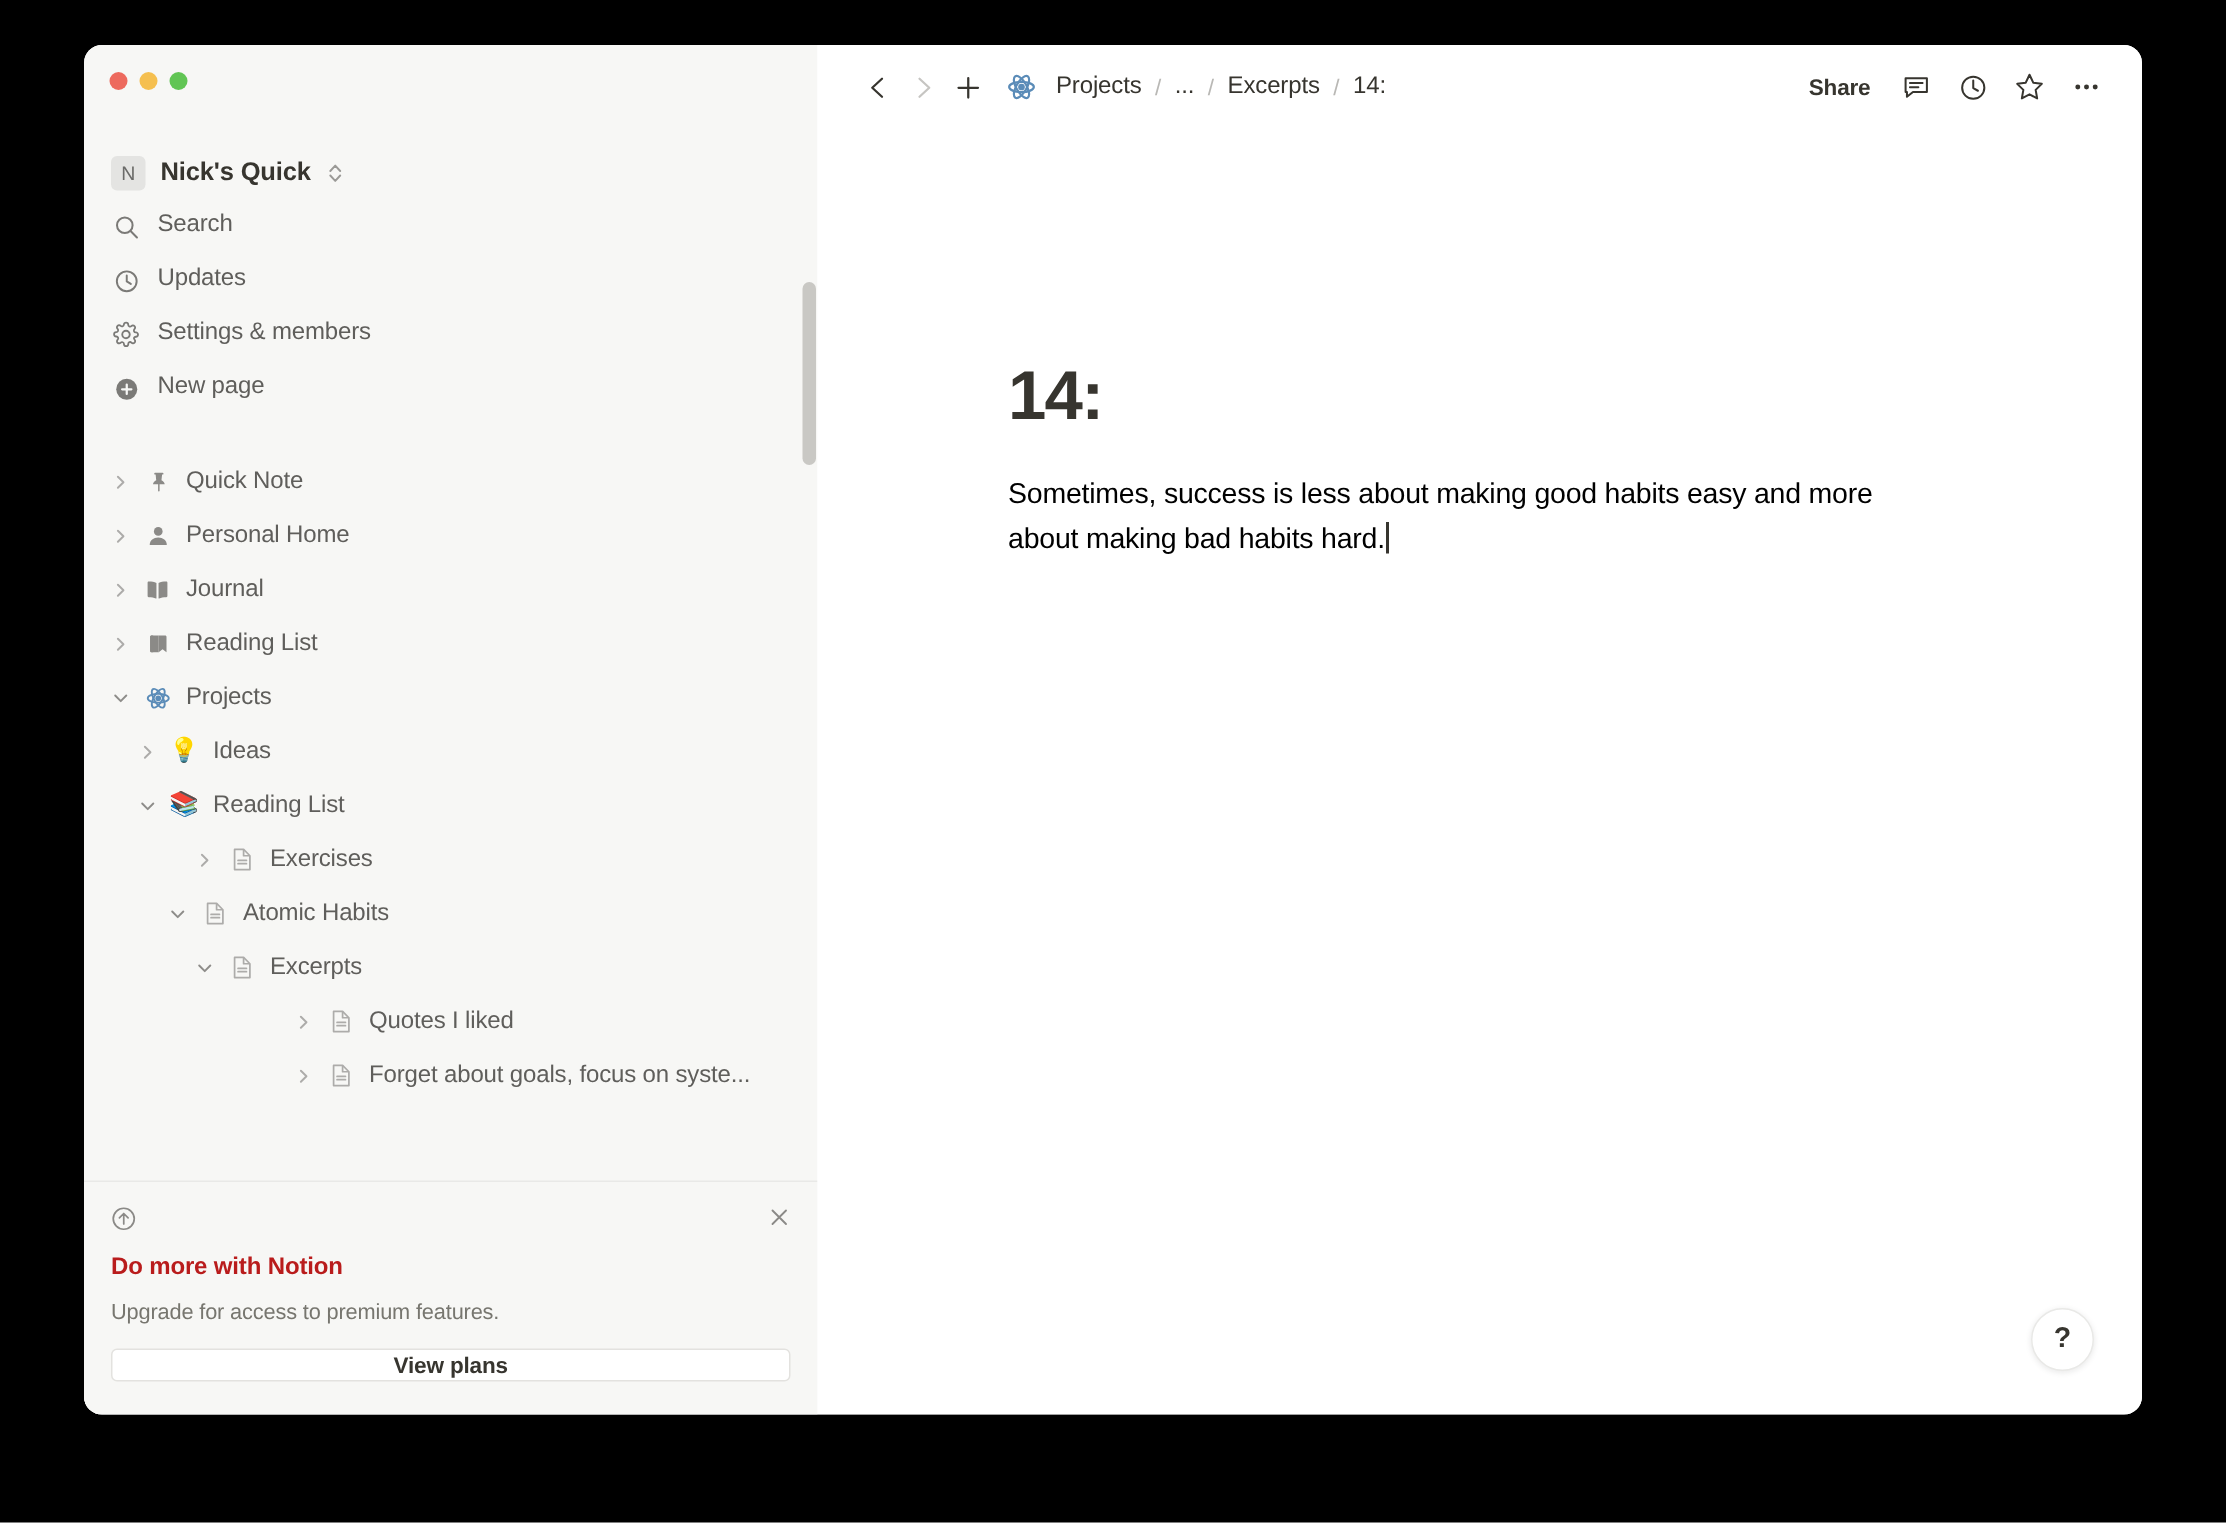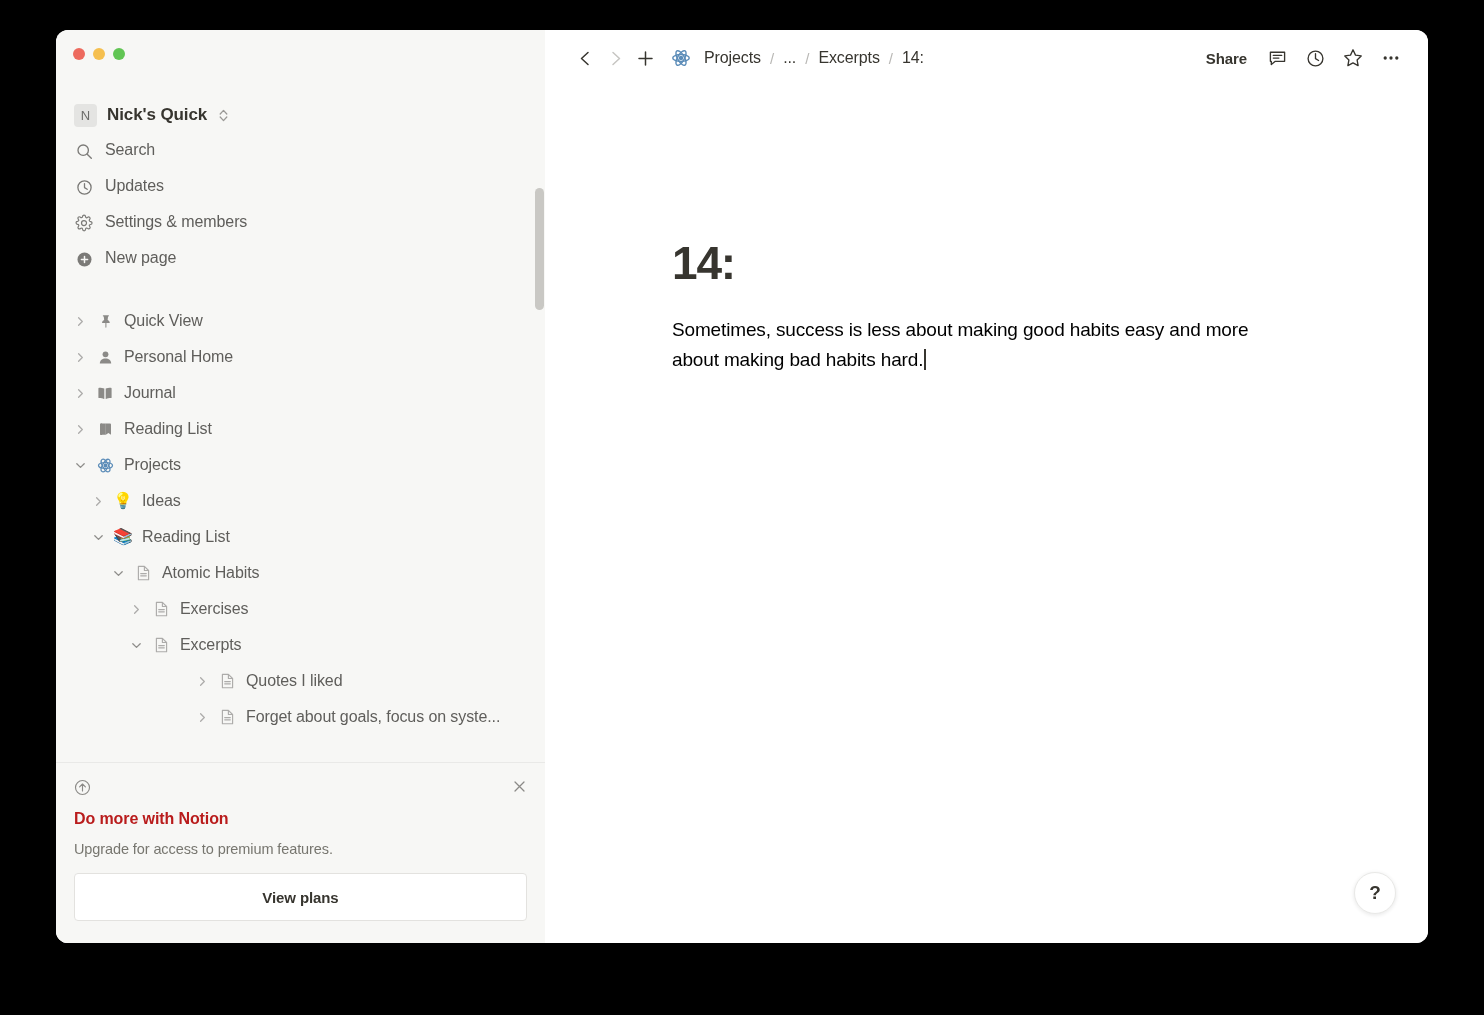--- a/index.html
+++ b/index.html
@@ -185,21 +185,21 @@
   }
   #upgrade-sub {
     margin-top: 13px;
     font-size: 14.5px;
     color: #77766f;
     letter-spacing: -0.1px;
   }
   #view-plans-button {
     margin-top: 16px;
     width: 100%;
-    height: 48px;
+    height: 22px;
     background: #ffffff;
     border: 1px solid #e3e2df;
     border-radius: 4px;
     font-family: "Liberation Sans", sans-serif;
     font-size: 15px;
     font-weight: 700;
     color: #37352f;
     letter-spacing: -0.1px;
     cursor: pointer;
   }
@@ -401,21 +401,21 @@
           <span class="tw">
             <svg width="11" height="11" viewBox="0 0 11 11" fill="none">
                 <path d="M3.6 1.8L7.3 5.5L3.6 9.2" stroke="currentColor" stroke-width="1.3" stroke-linecap="round" stroke-linejoin="round"></path>
               </svg>
           </span>
           <span class="t-icon">
             <svg width="15" height="15" viewBox="0 0 15 15" fill="currentColor">
                 <path d="M9.6 1.2H5.4c-.33 0-.6.27-.6.6s.27.6.6.6h.35l.4 3.7c-1.2.5-2.05 1.55-2.15 2.8h3.4v4.3c0 .28.22.5.5.5s.5-.22.5-.5V8.9h3.4c-.1-1.25-.95-2.3-2.15-2.8l.4-3.7h.35c.33 0 .6-.27.6-.6s-.27-.6-.6-.6z"></path>
               </svg>
           </span>
-          <span class="t-label">Quick View</span>
+          <span class="t-label">Quick Note</span>
         </div>
 
         <div class="tree-row lvl0">
           <span class="tw">
             <svg width="11" height="11" viewBox="0 0 11 11" fill="none">
                 <path d="M3.6 1.8L7.3 5.5L3.6 9.2" stroke="currentColor" stroke-width="1.3" stroke-linecap="round" stroke-linejoin="round"></path>
               </svg>
           </span>
           <span class="t-icon">
             <svg width="15" height="15" viewBox="0 0 15 15" fill="currentColor">
@@ -486,50 +486,50 @@
         <div class="tree-row lvl1">
           <span class="tw open">
             <svg width="11" height="11" viewBox="0 0 11 11" fill="none">
                 <path d="M1.8 3.7L5.5 7.4L9.2 3.7" stroke="currentColor" stroke-width="1.3" stroke-linecap="round" stroke-linejoin="round"></path>
               </svg>
           </span>
           <span class="t-icon">📚</span>
           <span class="t-label">Reading List</span>
         </div>
 
-        <div class="tree-row lvl2">
-          <span class="tw open">
-            <svg width="11" height="11" viewBox="0 0 11 11" fill="none">
-                <path d="M1.8 3.7L5.5 7.4L9.2 3.7" stroke="currentColor" stroke-width="1.3" stroke-linecap="round" stroke-linejoin="round"></path>
+        <div class="tree-row lvl3">
+          <span class="tw">
+            <svg width="11" height="11" viewBox="0 0 11 11" fill="none">
+                <path d="M3.6 1.8L7.3 5.5L3.6 9.2" stroke="currentColor" stroke-width="1.3" stroke-linecap="round" stroke-linejoin="round"></path>
               </svg>
           </span>
           <span class="t-icon">
             <svg width="15" height="16" viewBox="0 0 15 16" fill="none" stroke="#adacaa" stroke-width="1.15">
               <path d="M2.4 1.3h6l4.2 4.2v9.2H2.4z" stroke-linejoin="round"></path>
               <path d="M8.4 1.3v4.2h4.2" stroke-linejoin="round"></path>
               <path d="M4.7 8.6h5.6M4.7 10.8h5.6" stroke-linecap="round"></path>
             </svg>
           </span>
-          <span class="t-label">Atomic Habits</span>
-        </div>
-
-        <div class="tree-row lvl3">
-          <span class="tw">
-            <svg width="11" height="11" viewBox="0 0 11 11" fill="none">
-                <path d="M3.6 1.8L7.3 5.5L3.6 9.2" stroke="currentColor" stroke-width="1.3" stroke-linecap="round" stroke-linejoin="round"></path>
+          <span class="t-label">Exercises</span>
+        </div>
+
+        <div class="tree-row lvl2">
+          <span class="tw open">
+            <svg width="11" height="11" viewBox="0 0 11 11" fill="none">
+                <path d="M1.8 3.7L5.5 7.4L9.2 3.7" stroke="currentColor" stroke-width="1.3" stroke-linecap="round" stroke-linejoin="round"></path>
               </svg>
           </span>
           <span class="t-icon">
             <svg width="15" height="16" viewBox="0 0 15 16" fill="none" stroke="#adacaa" stroke-width="1.15">
               <path d="M2.4 1.3h6l4.2 4.2v9.2H2.4z" stroke-linejoin="round"></path>
               <path d="M8.4 1.3v4.2h4.2" stroke-linejoin="round"></path>
               <path d="M4.7 8.6h5.6M4.7 10.8h5.6" stroke-linecap="round"></path>
             </svg>
           </span>
-          <span class="t-label">Exercises</span>
+          <span class="t-label">Atomic Habits</span>
         </div>
 
         <div class="tree-row lvl3">
           <span class="tw open">
             <svg width="11" height="11" viewBox="0 0 11 11" fill="none">
                 <path d="M1.8 3.7L5.5 7.4L9.2 3.7" stroke="currentColor" stroke-width="1.3" stroke-linecap="round" stroke-linejoin="round"></path>
               </svg>
           </span>
           <span class="t-icon">
             <svg width="15" height="16" viewBox="0 0 15 16" fill="none" stroke="#adacaa" stroke-width="1.15">

